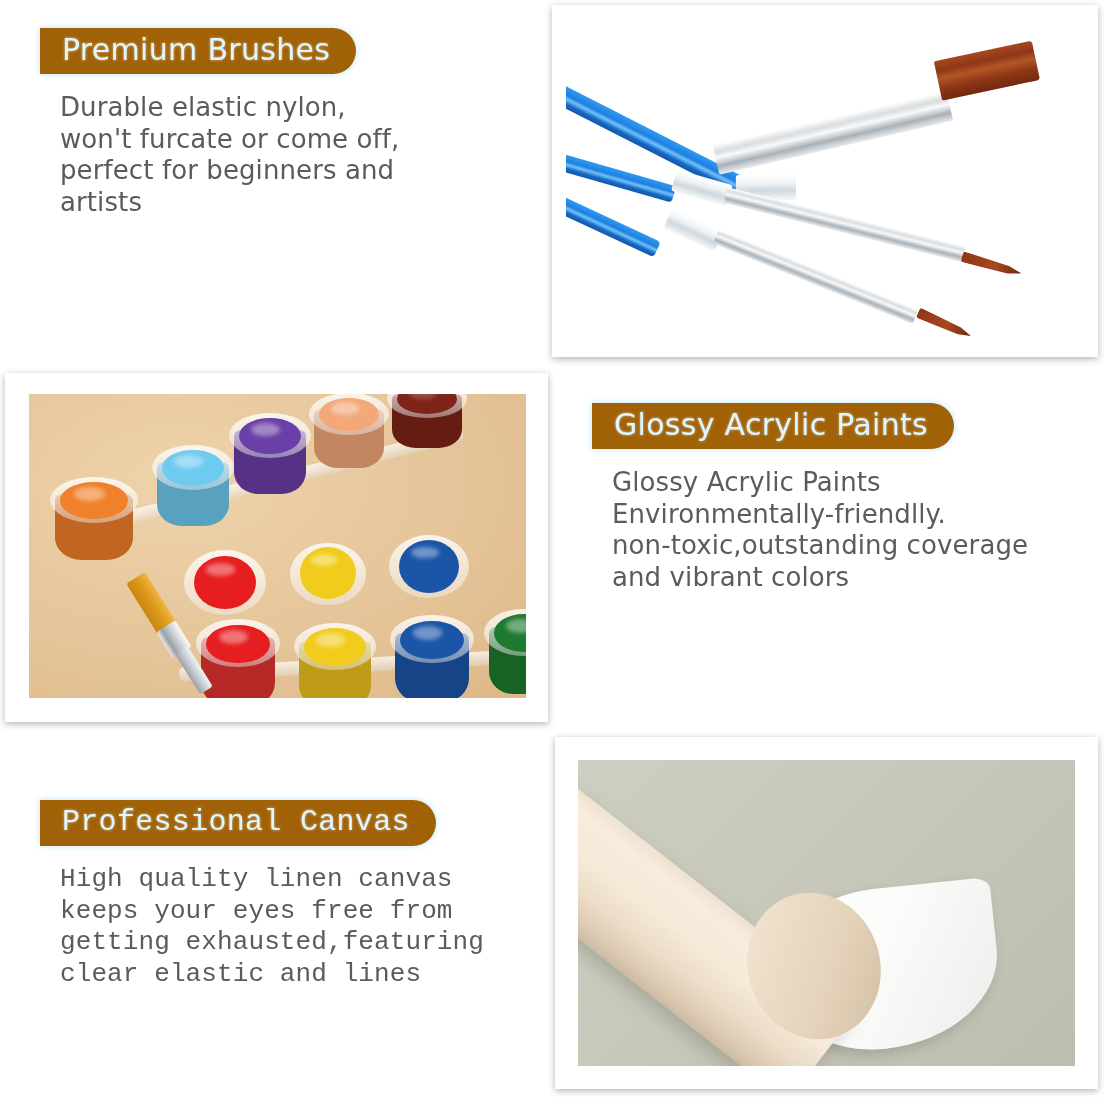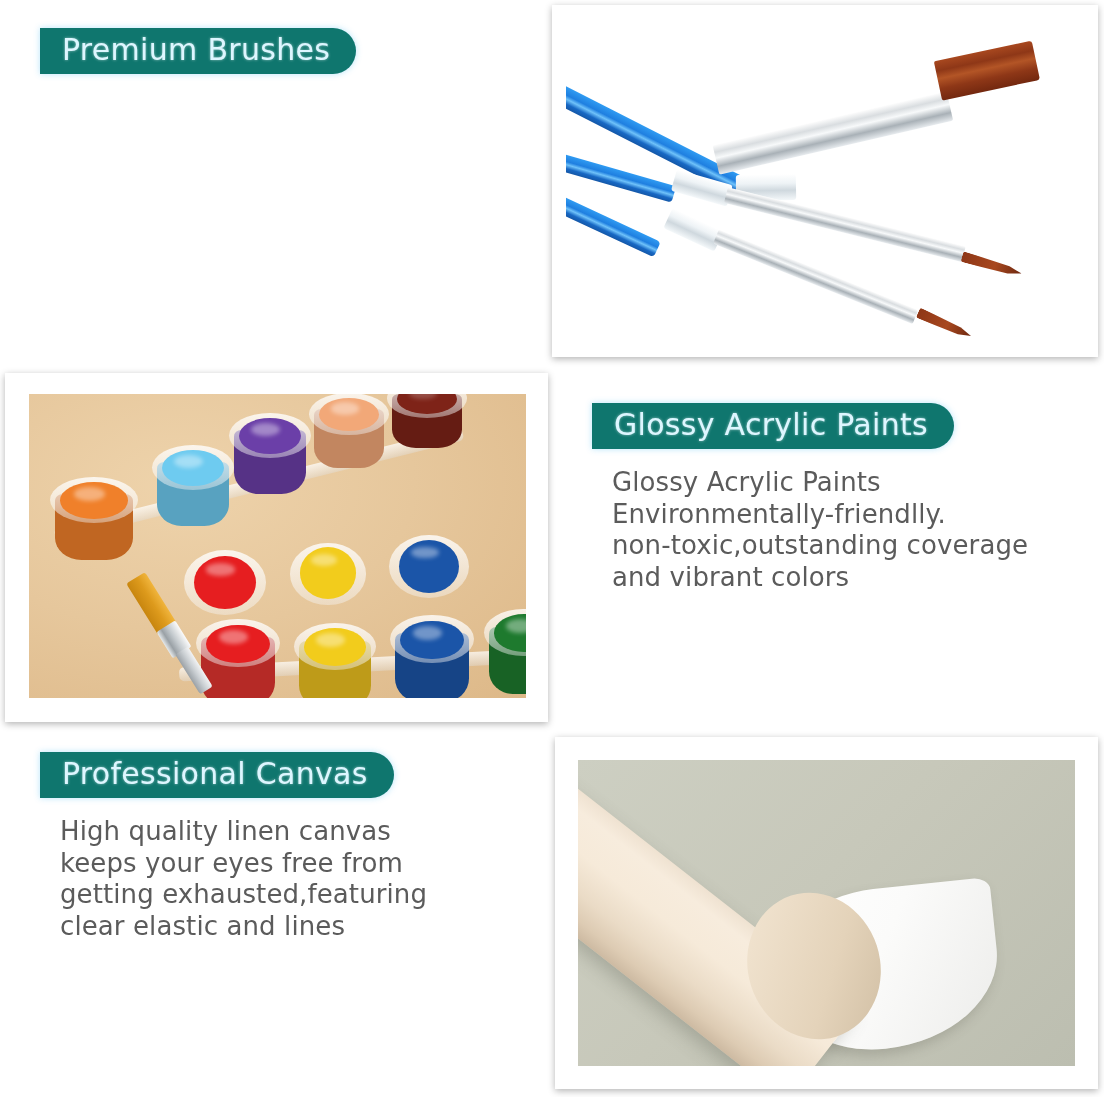--- a/index.html
+++ b/index.html
@@ -8,21 +8,21 @@
     background:#ffffff;
     font-family:"DejaVu Sans","Liberation Sans",sans-serif;
     overflow:hidden;position:relative;
   }
   .stage{position:relative;width:1104px;height:1097px;}
 
   
   .feature{position:absolute;}
   .badge{
     display:inline-block;
-    background:#0f766e;
+    background:#a16207;
     color:#ddf6ff;
     font-size:30px;
     font-weight:500;
     letter-spacing:.3px;
     padding:7px 26px 9px 22px;
     border-radius:0 26px 26px 0;
     white-space:nowrap;
     line-height:1.0;
     box-shadow:0 0 6px rgba(170,225,250,.85);
     text-shadow:0 0 3px rgba(255,255,255,.55);
@@ -151,20 +151,24 @@
     border-radius:50%;
   }
 </style>
 </head>
 <body>
 
 <div class="stage">
 
   <div class="feature" style="left:40px;top:28px;width:470px;">
     <div class="badge">Premium Brushes</div>
+    <div class="desc indent">Durable elastic nylon,
+won't furcate or come off,
+perfect for beginners and
+artists</div>
   </div>
 
   <div class="panel" style="left:552px;top:5px;width:546px;height:352px;">
     <div class="photo" style="left:14px;top:12px;width:518px;height:328px;">
       <div class="brush-scene">
 
         <div class="bh handle" style="left:-60px;top:40px;width:300px;height:20px;transform:rotate(27deg);"></div>
         <div class="bh ferrule-clear" style="left:170px;top:158px;width:60px;height:26px;transform:rotate(-1deg);"></div>
         <div class="bh ferrule" style="left:150px;top:128px;width:240px;height:30px;transform:rotate(-13deg);"></div>
         <div class="bh bristle-flat" style="left:372px;top:44px;width:100px;height:40px;transform:rotate(-12deg);
@@ -284,21 +288,21 @@
   </div>
 
   <div class="feature" style="left:592px;top:403px;width:490px;">
     <div class="badge">Glossy Acrylic Paints</div>
     <div class="desc indent">Glossy Acrylic Paints
 Environmentally-friendlly.
 non-toxic,outstanding coverage
 and vibrant colors</div>
   </div>
 
-  <div class="feature" style="left:40px;top:752px;width:470px;">
+  <div class="feature" style="left:40px;top:800px;width:470px;font-family:Liberation Mono, monospace;">
     <div class="badge">Professional Canvas</div>
     <div class="desc indent">High quality linen canvas
 keeps your eyes free from
 getting exhausted,featuring
 clear elastic and lines</div>
   </div>
 
   <div class="panel" style="left:555px;top:737px;width:543px;height:352px;">
     <div class="photo" style="left:23px;top:23px;width:497px;height:306px;">
       <div class="canvas-scene">

